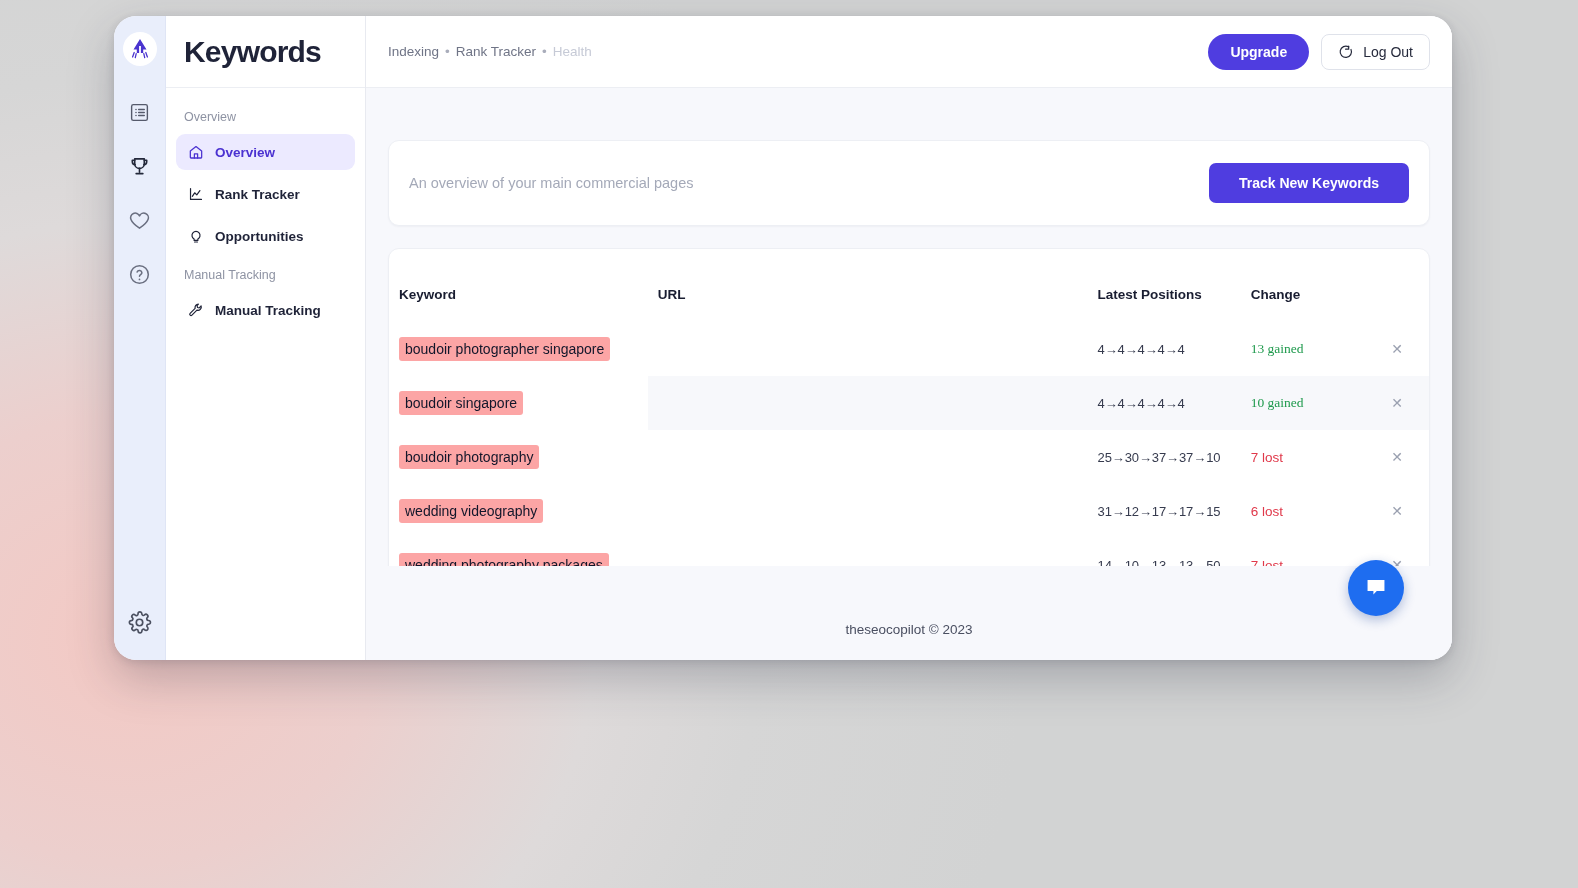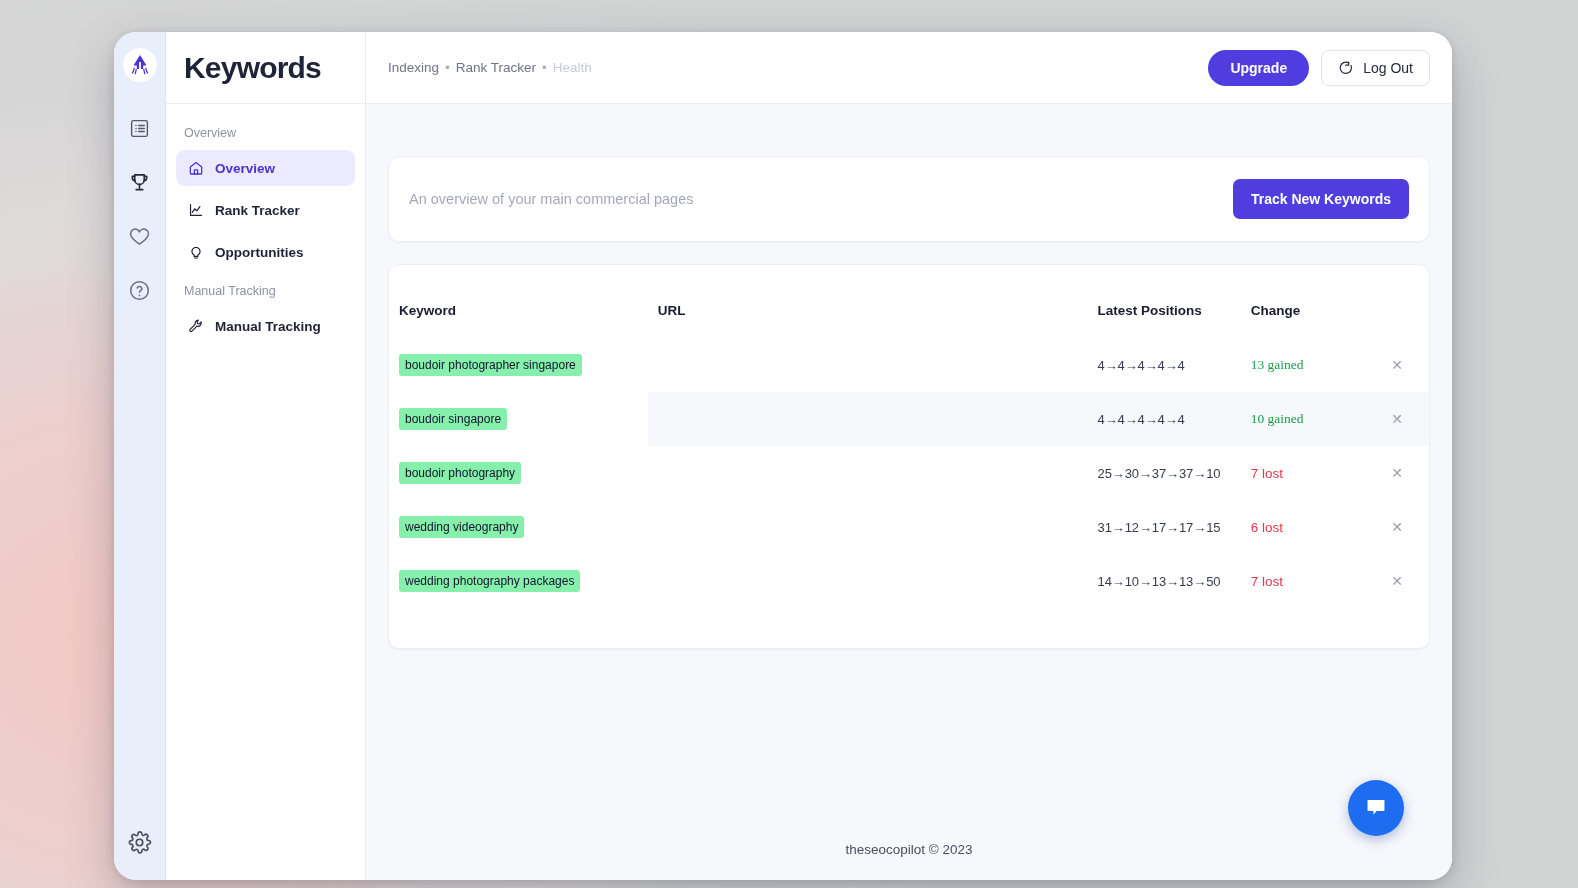--- a/index.html
+++ b/index.html
@@ -15,23 +15,23 @@
   body {
     background:
       radial-gradient(ellipse 900px 800px at 8% 72%, #f3c9c4 0%, #eccfcd 28%, #dedada 52%, #d6d6d6 70%, #d2d3d3 100%),
       linear-gradient(120deg, #d9d9d9 0%, #d4d5d5 45%, #cfd1d1 100%);
   }
 
   
   .app-window {
     position: absolute;
     left: 114px;
-    top: 32px;
+    top: 16px;
     width: 1338px;
-    height: 848px;
+    height: 644px;
     border-radius: 22px;
     background: #ffffff;
     box-shadow: 0 18px 46px rgba(40,42,60,0.26), 0 2px 8px rgba(40,42,60,0.14);
     display: flex;
     overflow: hidden;
   }
 
   
   .icon-rail {
     width: 52px;
@@ -198,21 +198,21 @@
     color: #a4a9b8;
   }
   .btn-track {
     margin-left: auto;
     background: #4f3de0;
     color: #ffffff;
     border: none;
     border-radius: 7px;
     font-size: 14px;
     font-weight: 700;
-    padding: 12px 18px;
+    padding: 12px 30px;
     cursor: pointer;
   }
 
   .table-card {
     margin-top: 22px;
     flex: 0 0 auto;
     padding: 16px 0 40px 0;
   }
 
   table.kw-table {
@@ -241,23 +241,23 @@
   col.c-url  { width: 425px; }
   col.c-pos  { width: 148px; }
   col.c-chg  { width: 130px; }
   col.c-act  { width: 52px; }
 
   th.h-kw, td.cell-kw   { padding-left: 76px; }
   th.h-url, td.cell-url { padding-left: 12px; }
 
   .kw-chip {
     display: inline-block;
-    background: #86efac;
+    background: #fca5a5;
     color: #12162a;
-    font-size: 12px;
+    font-size: 14px;
     padding: 4px 6px;
     border-radius: 3px;
     white-space: nowrap;
   }
   .pos-cell {
     font-size: 11.5px;
     color: #3c4154;
     white-space: nowrap;
     letter-spacing: -0.1px;
   }

